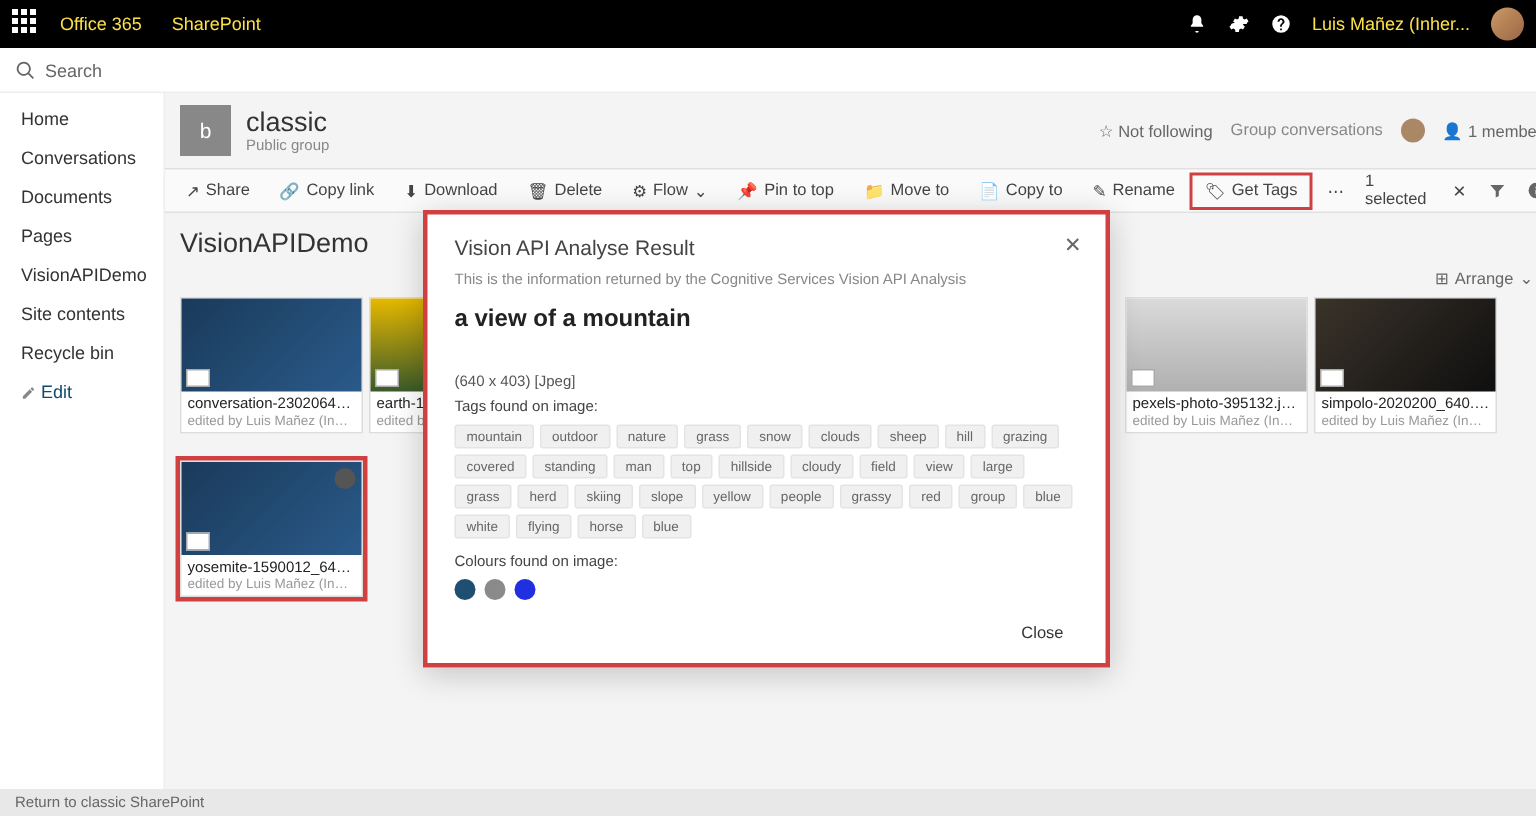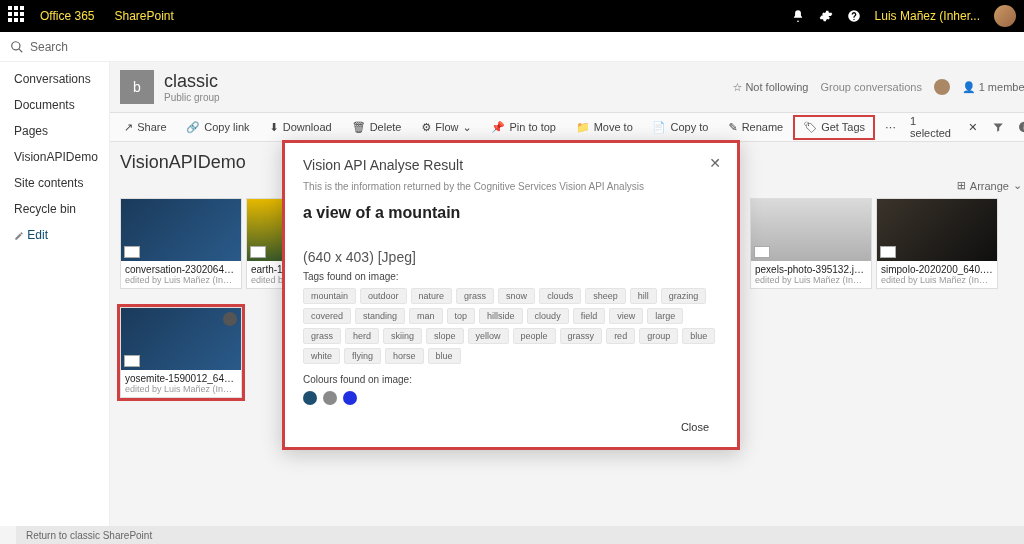--- a/index.html
+++ b/index.html
@@ -51,30 +51,30 @@
 .thumbs .card:nth-child(6) .img { background: linear-gradient(180deg,#dadada,#b0b0b0); }
 .thumbs .card:nth-child(7) .img { background: linear-gradient(135deg,#3a332a,#0f0f0f); }
 .row2 { margin-top: 6px; }
 .row2 .card .img { height: 62px; background: linear-gradient(180deg,#6aa0d0,#3a6a4a); }
 
 .modal-wrap { position: absolute; left: 282px; top: 140px; width: 458px; background: #fff; border: 3px solid #d04040; box-shadow: 0 4px 20px rgba(0,0,0,.2); padding: 14px 18px 10px; }
 .modal-title { font-size: 14px; color: #444; margin-bottom: 8px; }
 .modal-close { position: absolute; right: 10px; top: 10px; font-size: 14px; color: #666; cursor: pointer; padding: 2px 6px; }
 .modal-sub { font-size: 10px; color: #888; margin-bottom: 12px; }
 .caption { font-size: 16px; font-weight: 600; color: #222; margin-bottom: 6px; }
-.dim { font-size: 14px; color: #555; margin-bottom: 6px; margin-top: 27px; }
+.dim { font-size: 10px; color: #555; margin-bottom: 6px; margin-top: 27px; }
 .sect-label { font-size: 10px; color: #444; margin-bottom: 6px; }
 .tags { display: flex; flex-wrap: wrap; gap: 4px; margin-bottom: 10px; }
 .tag { background: #f0f0f0; border: 1px solid #e4e4e4; color: #666; padding: 2px 7px; font-size: 9px; border-radius: 2px; }
 .swatches { display: flex; gap: 6px; margin-top: 6px; margin-bottom: 12px; }
 .sw { width: 14px; height: 14px; border-radius: 50%; }
 .modal-footer { display: flex; justify-content: flex-end; }
 .modal-footer .close-btn { font-size: 11px; color: #333; padding: 4px 10px; background: #fff; border: none; cursor: pointer; }
 
-.bottombar { position: absolute; bottom: 0; left: 16px; right: 0; height: 18px; background: #e8e8e8; display: flex; align-items: center; font-size: 10px; color: #666; padding: 0 10px; }
+.bottombar { position: absolute; bottom: 0; left: 0; right: 0; height: 18px; background: #e8e8e8; display: flex; align-items: center; font-size: 10px; color: #666; padding: 0 10px; }
 .feedback { margin-left: auto; background: #444; color: #fff; padding: 2px 8px; font-size: 10px; margin-top: 48px; }
 </style>
 </head>
 <body>
 
 <div class="topbar">
   <div class="waffle">
       <span></span>
       <span></span>
       <span></span>
@@ -104,20 +104,21 @@
 
 <div class="searchbar">
   <svg class="icon-svg" viewBox="0 0 24 24" style="color:#666">
       <path d="M10 2a8 8 0 1 0 4.9 14.3l5.4 5.4 1.4-1.4-5.4-5.4A8 8 0 0 0 10 2zm0 2a6 6 0 1 1 0 12 6 6 0 0 1 0-12z"></path>
     </svg>
   <span>Search</span>
 </div>
 
 <div class="main">
   <div class="leftnav">
+    <div class="item">Home</div>
     <div class="item">Conversations</div>
     <div class="item">Documents</div>
     <div class="item">Pages</div>
     <div class="item">VisionAPIDemo</div>
     <div class="item">Site contents</div>
     <div class="item">Recycle bin</div>
     <div class="item edit">
       <svg class="icon-svg" viewBox="0 0 24 24" style="color:#888;width:10px;height:10px;vertical-align:middle">
           <path d="M3 17.25V21h3.75L17.81 9.94l-3.75-3.75L3 17.25zM20.71 7.04a1 1 0 0 0 0-1.41l-2.34-2.34a1 1 0 0 0-1.41 0l-1.83 1.83 3.75 3.75 1.83-1.83z"></path>
         </svg>

